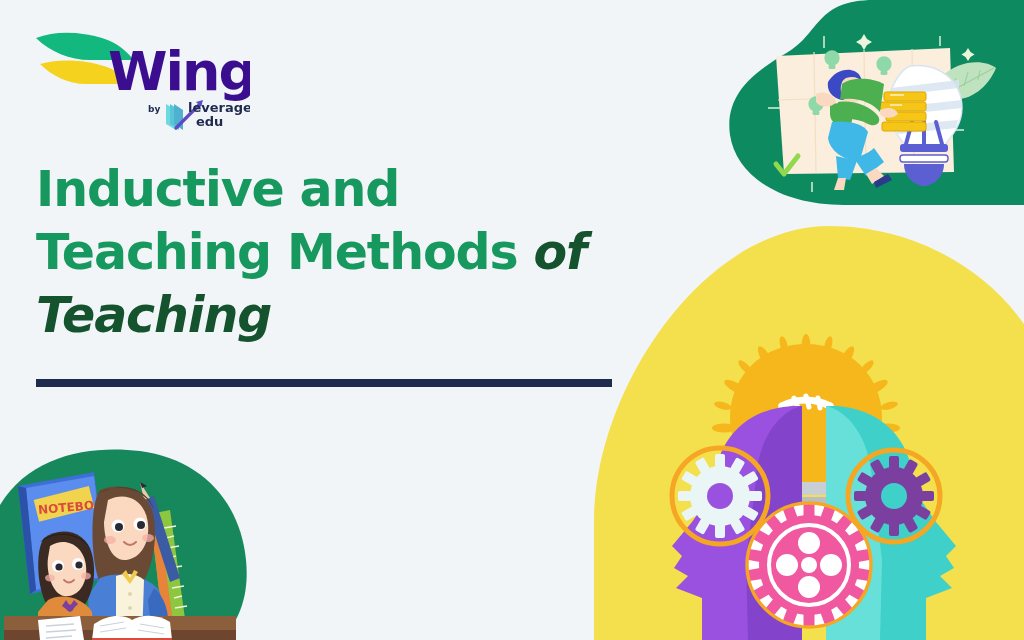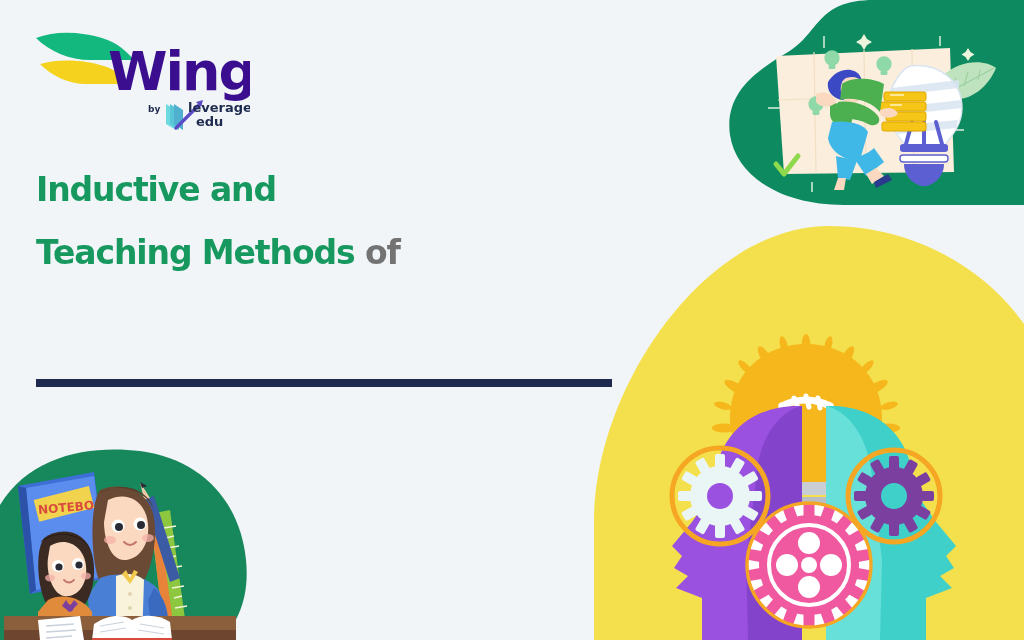--- a/index.html
+++ b/index.html
@@ -27,27 +27,27 @@
   
   #logo { position:absolute; left:30px; top:24px; width:220px; height:108px; z-index:6; }
 
   
   #title-block {
     position:absolute; left:36px; top:158px; width:580px; z-index:5;
   }
   .title-line {
     font-family:"DejaVu Sans","Liberation Sans",sans-serif;
     font-weight:bold;
-    font-size:33px;
+    font-size:49px;
     line-height:63px;
     letter-spacing:-1.1px;
     white-space:nowrap;
   }
   .c-green { color:#17985F; }
-  .c-navy  { color:#737373; }
+  .c-navy  { color:#14532d;font-style:italic; }
 
   #divider {
     position:absolute; left:36px; top:379px;
     width:576px; height:8px; background:#1E2A4E; z-index:5;
   }
 
   
   #illo-tr { position:absolute; right:10px; top:22px; width:260px; height:175px; z-index:3; }
   #illo-bl { position:absolute; left:4px; bottom:0; width:232px; height:180px; z-index:3; }
   #illo-br { position:absolute; right:8px; bottom:0; width:420px; height:330px; z-index:3; }
@@ -90,20 +90,21 @@
       </g>
 
       <text x="158" y="88" font-family="DejaVu Sans, Liberation Sans, sans-serif" font-size="13" font-weight="bold" fill="#1E2A4E">leverage</text>
       <text x="166" y="102" font-family="DejaVu Sans, Liberation Sans, sans-serif" font-size="13" font-weight="bold" fill="#1E2A4E">edu</text>
     </svg>
   </div>
 
   <div id="title-block">
     <div class="title-line c-green">Inductive and</div>
     <div class="title-line"><span class="c-green">Teaching Methods </span><span class="c-navy">of</span></div>
+    <div class="title-line c-navy">Teaching</div>
   </div>
 
   <div id="divider"></div>
 
   <svg id="illo-tr" viewBox="0 0 260 175" aria-hidden="true">
 
     <g>
       <path d="M 22 34 L 196 26 L 200 150 L 30 152 Z" fill="#FBEEDC"></path>
       <path d="M 60 30 L 62 150" stroke="#F2DFC4" stroke-width="1.2" fill="none"></path>
       <path d="M 110 28 L 112 151" stroke="#F2DFC4" stroke-width="1.2" fill="none"></path>

